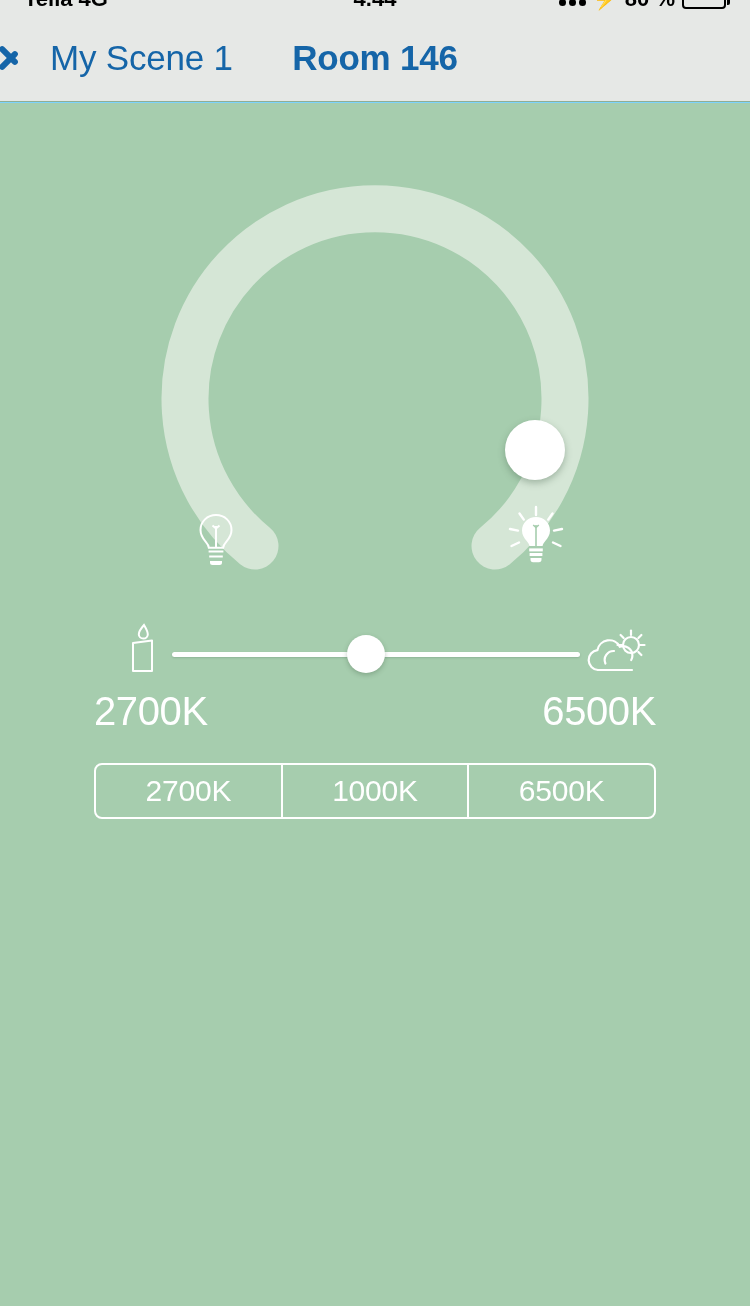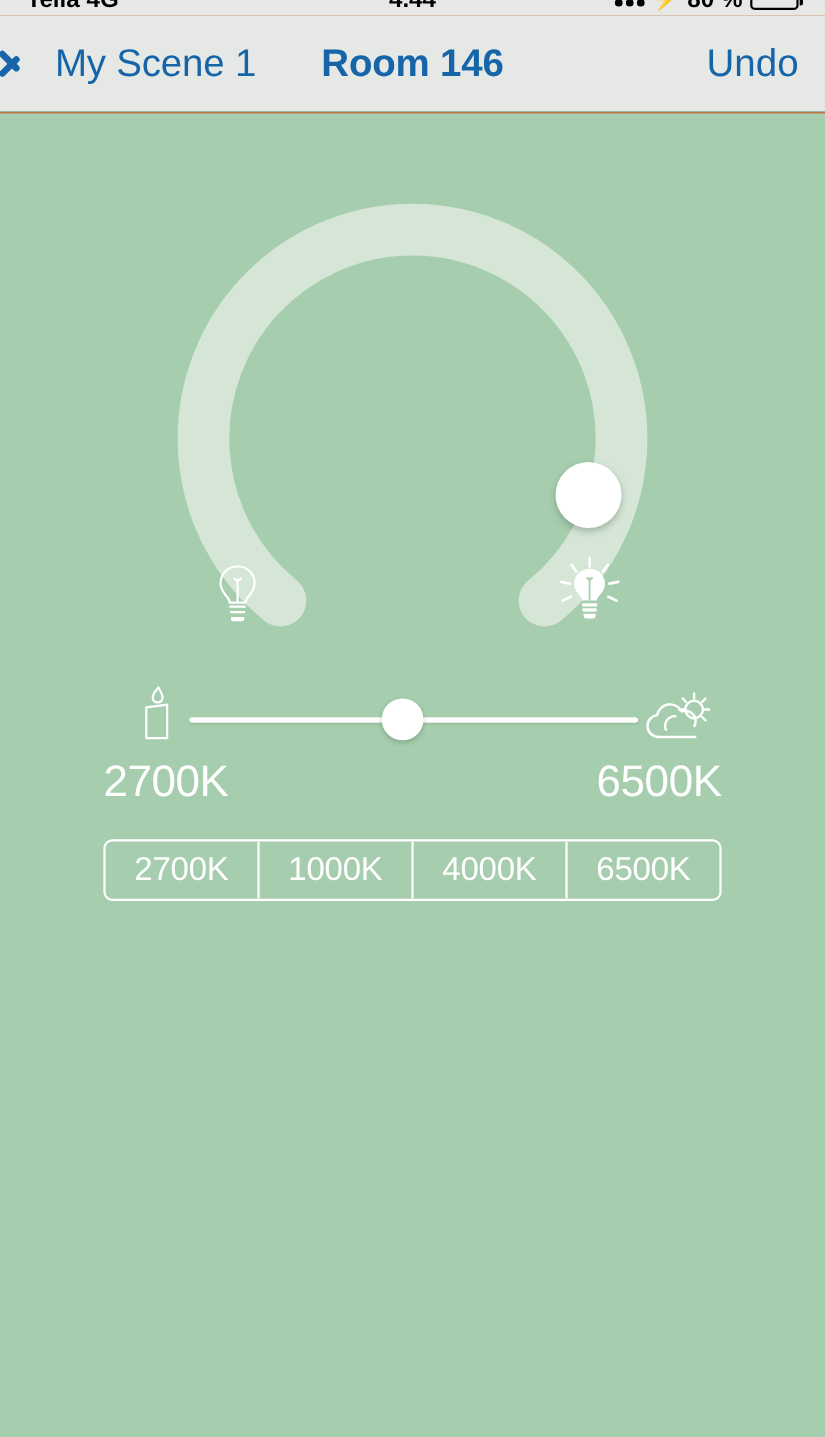--- a/index.html
+++ b/index.html
@@ -9,21 +9,21 @@
     height: 1306px;
     overflow: hidden;
     font-family: "Liberation Sans", sans-serif;
     background: #a6cdae;
   }
 
   .screen {
     position: relative;
     width: 750px;
     height: 1306px;
-    background: #c2410c;
+    background: #7dd3fc;
   }
 
   
   .status-bar {
     position: absolute;
     top: 0; left: 0;
     width: 750px;
     height: 14px;
     background: #e6e8e6;
     overflow: hidden;
@@ -274,21 +274,20 @@
 
   <div class="nav-bar">
 
     <div class="nav-back">
       <span class="chevron-left"></span>
       <span class="nav-back-label">My Scene 1</span>
     </div>
 
     <div class="nav-title">Room 146</div>
 
-    <div class="nav-undo">Undo</div>
   </div>
 
   <div class="content">
 
     <div class="dial-wrap">
 
       <svg class="dial-svg" width="750" height="480" viewBox="0 0 750 480">
 
         <path d="M 255 443
                  A 190 190 0 1 1 495 443" fill="none" stroke="#d5e6d6" stroke-width="47" stroke-linecap="round"></path>
@@ -352,18 +351,17 @@
     </div>
 
     <div class="kelvin-labels">
       <span>2700K</span>
       <span>6500K</span>
     </div>
 
     <div class="presets">
       <div class="preset">2700K</div>
       <div class="preset">1000K</div>
-      <div class="preset">4000K</div>
       <div class="preset">6500K</div>
     </div>
 
   </div>
 </div>
 
 </body></html>

